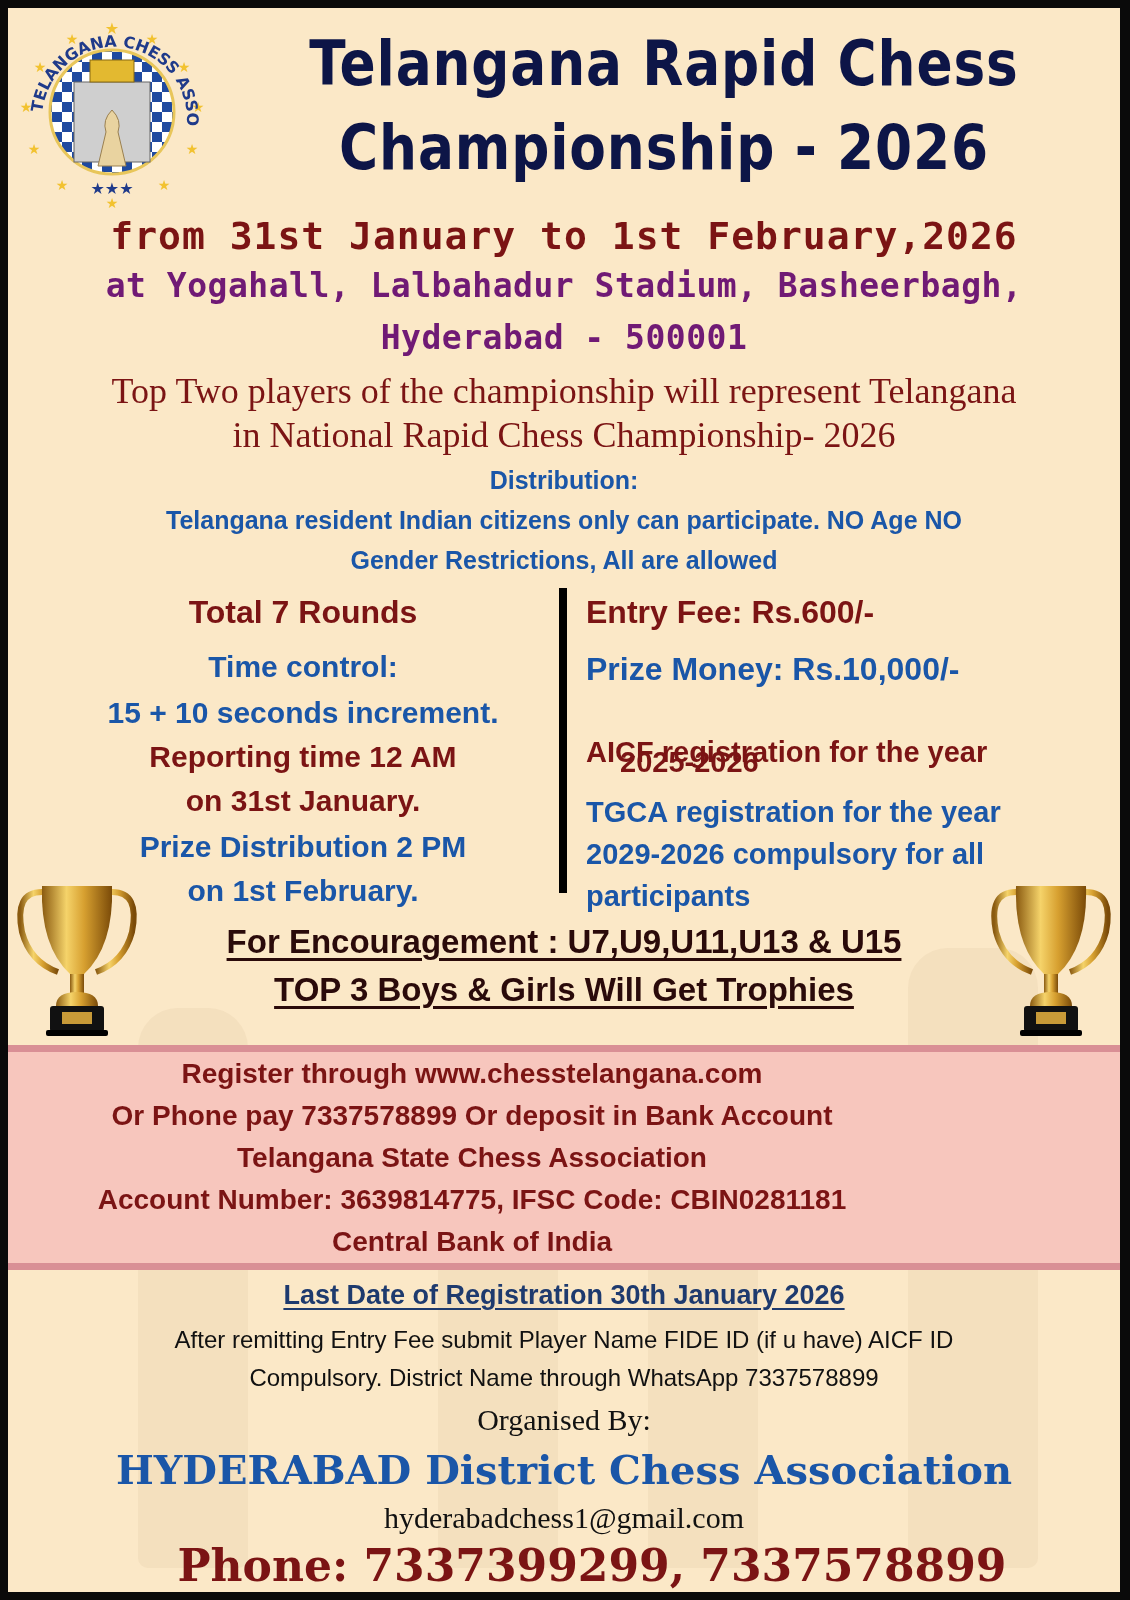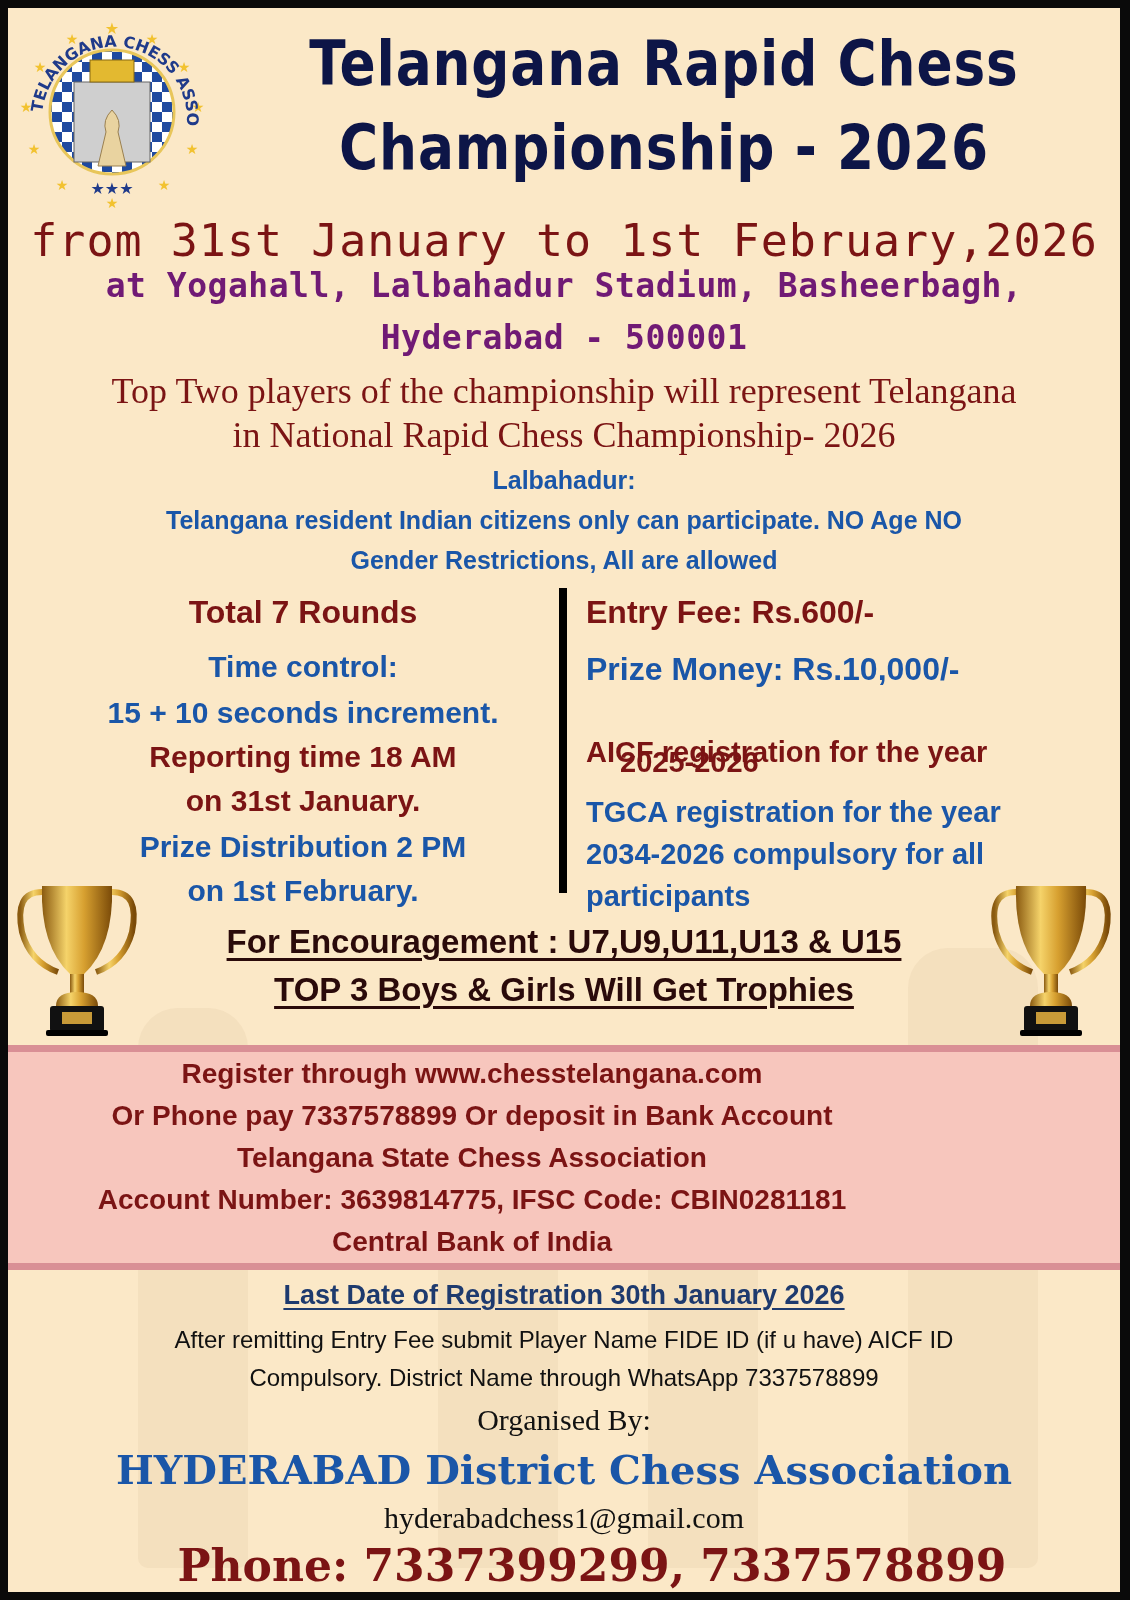--- a/index.html
+++ b/index.html
@@ -37,22 +37,22 @@
       font-size: 62px;
       letter-spacing: 1px;
       line-height: 84px;
       transform: scaleX(0.86);
       transform-origin: center;
     }
     .title.l1 { top: 14px; }
     .title.l2 { top: 98px; }
     .center { position: absolute; left: 0; width: 1112px; text-align: center; }
     .dates {
-      top: 206px; font-family: "DejaVu Sans Mono", monospace; font-weight: normal;
-      font-size: 45px; color: #7b1414; letter-spacing: 1px;
+      top: 206px; font-family: "DejaVu Sans Mono", monospace; font-weight: bold;
+      font-size: 38px; color: #7b1414; letter-spacing: 1px;
     }
     .venue {
       font-family: "DejaVu Sans Mono", monospace; font-weight: bold;
       font-size: 33px; color: #701a75; letter-spacing: 0.5px;
     }
     .venue.l1 { top: 258px; }
     .venue.l2 { top: 310px; }
     .represent {
       font-family: "Liberation Serif", serif; font-size: 36px; color: #7b1414;
     }
@@ -169,40 +169,40 @@
   <div class="title l1">Telangana Rapid Chess</div>
   <div class="title l2">Championship - 2026</div>
 
   <div class="center dates">from 31st January to 1st February,2026</div>
   <div class="center venue l1">at Yogahall, Lalbahadur Stadium, Basheerbagh,</div>
   <div class="center venue l2">Hyderabad - 500001</div>
 
   <div class="center represent l1">Top Two players of the championship will represent Telangana</div>
   <div class="center represent l2">in National Rapid Chess Championship- 2026</div>
 
-  <div class="center elig-title">Lalbahadur:</div>
+  <div class="center elig-title">Distribution:</div>
   <div class="center elig-text l1">Telangana resident Indian citizens only can participate. NO Age NO</div>
   <div class="center elig-text l2">Gender Restrictions, All are allowed</div>
 
   <div class="col-left maroon t32" style="top:586px;">Total 7 Rounds</div>
   <div class="col-left blue t30" style="top:642px;">Time control:</div>
   <div class="col-left blue t30" style="top:688px;">15 + 10 seconds  increment.</div>
-  <div class="col-left maroon t30" style="top:732px;">Reporting time 18 AM</div>
+  <div class="col-left maroon t30" style="top:732px;">Reporting time 12 AM</div>
   <div class="col-left maroon t30" style="top:776px;">on 31st January.</div>
   <div class="col-left blue t30" style="top:822px;">Prize Distribution 2 PM</div>
   <div class="col-left blue t30" style="top:866px;">on 1st February.</div>
 
   <div class="divider"></div>
 
   <div class="col-right maroon t32" style="top:586px;">Entry Fee: Rs.600/-</div>
   <div class="col-right blue t32" style="top:643px;">Prize Money: Rs.10,000/-</div>
   <div class="col-right maroon t29" style="top:696px;margin-top:32px;">AICF registration for the year</div>
   <div class="col-right maroon t29" style="top:738px;margin-left:34px;">2025-2026</div>
   <div class="col-right blue t29" style="top:788px;">TGCA registration for the year</div>
-  <div class="col-right blue t29" style="top:830px;">2034-2026 compulsory for all</div>
+  <div class="col-right blue t29" style="top:830px;">2029-2026 compulsory for all</div>
   <div class="col-right blue t29" style="top:872px;">participants</div>
 
   <div class="trophy" style="left:4px; top:866px;">
     <svg width="130" height="165" viewBox="0 0 130 165">
       <defs>
         <linearGradient id="gold1" x1="0" x2="1">
           <stop offset="0" stop-color="#8a5a10"></stop>
           <stop offset="0.35" stop-color="#f5d36a"></stop>
           <stop offset="0.6" stop-color="#d7a030"></stop>
           <stop offset="1" stop-color="#7a4a08"></stop>

